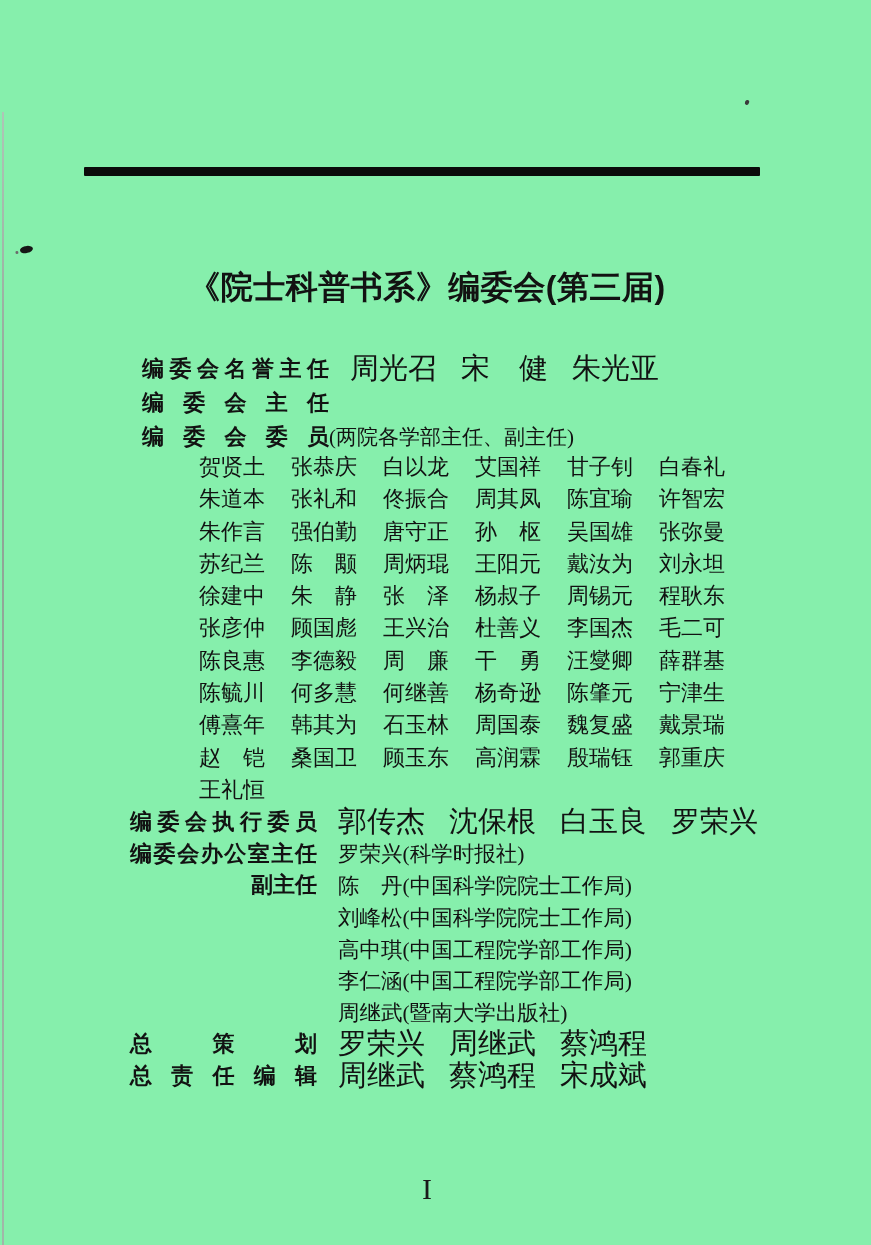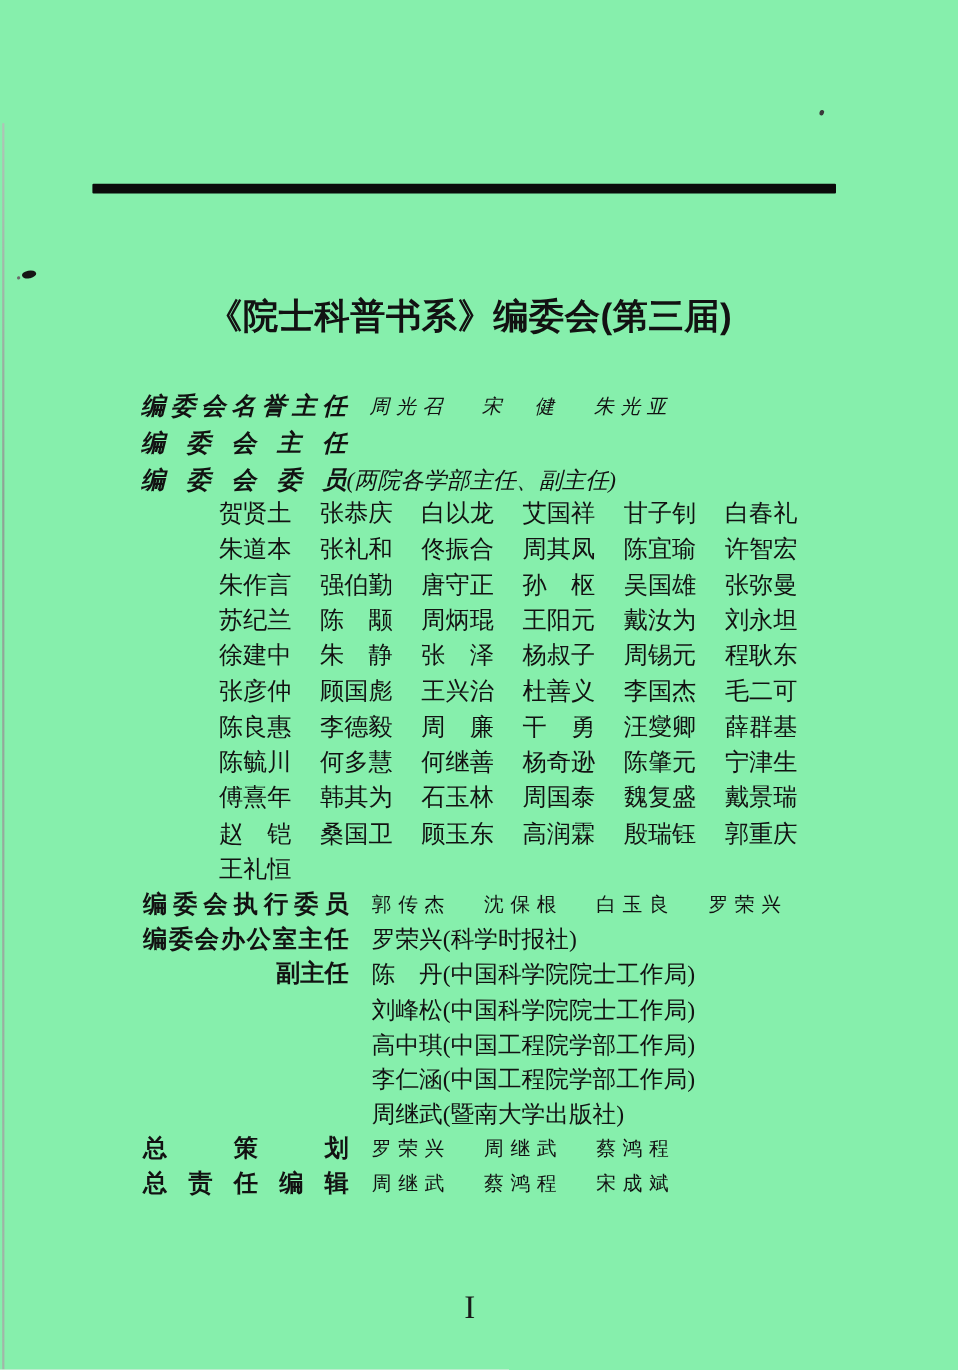--- a/index.html
+++ b/index.html
@@ -26,23 +26,23 @@
     font-size:32px; white-space:nowrap; letter-spacing:0.5px;
   }
 
   .label {
     flex:none; display:inline-block; width:187px;
     font-family:"Liberation Sans","DejaVu Sans",sans-serif; font-weight:700; font-size:22px;
     text-align:justify; text-align-last:justify; text-justify:inter-character;
   }
   .label-right { text-align-last:right; }
 
-  .header-rows { position:absolute; left:128px; top:352px; width:630px;font-style:italic; }
+  .header-rows { position:absolute; left:142px; top:352px; width:630px; }
   .header-rows .row { height:34px; display:flex; align-items:center; }
-  .names { display:flex; gap:36px; margin-left:21px; font-size:18px; }
+  .names { display:flex; gap:24px; margin-left:21px; font-size:29px; }
   .name-item { min-width:66px; text-align:justify; text-align-last:justify; text-justify:inter-character; }
   .note { font-size:21px; white-space:nowrap; }
 
   .members-grid {
     position:absolute; left:199px; top:451px;
     display:grid; grid-template-columns:repeat(6,66px); column-gap:26px;
     font-size:22px;
   }
   .members-grid .name-item { line-height:32.3px; min-width:0; }
 

